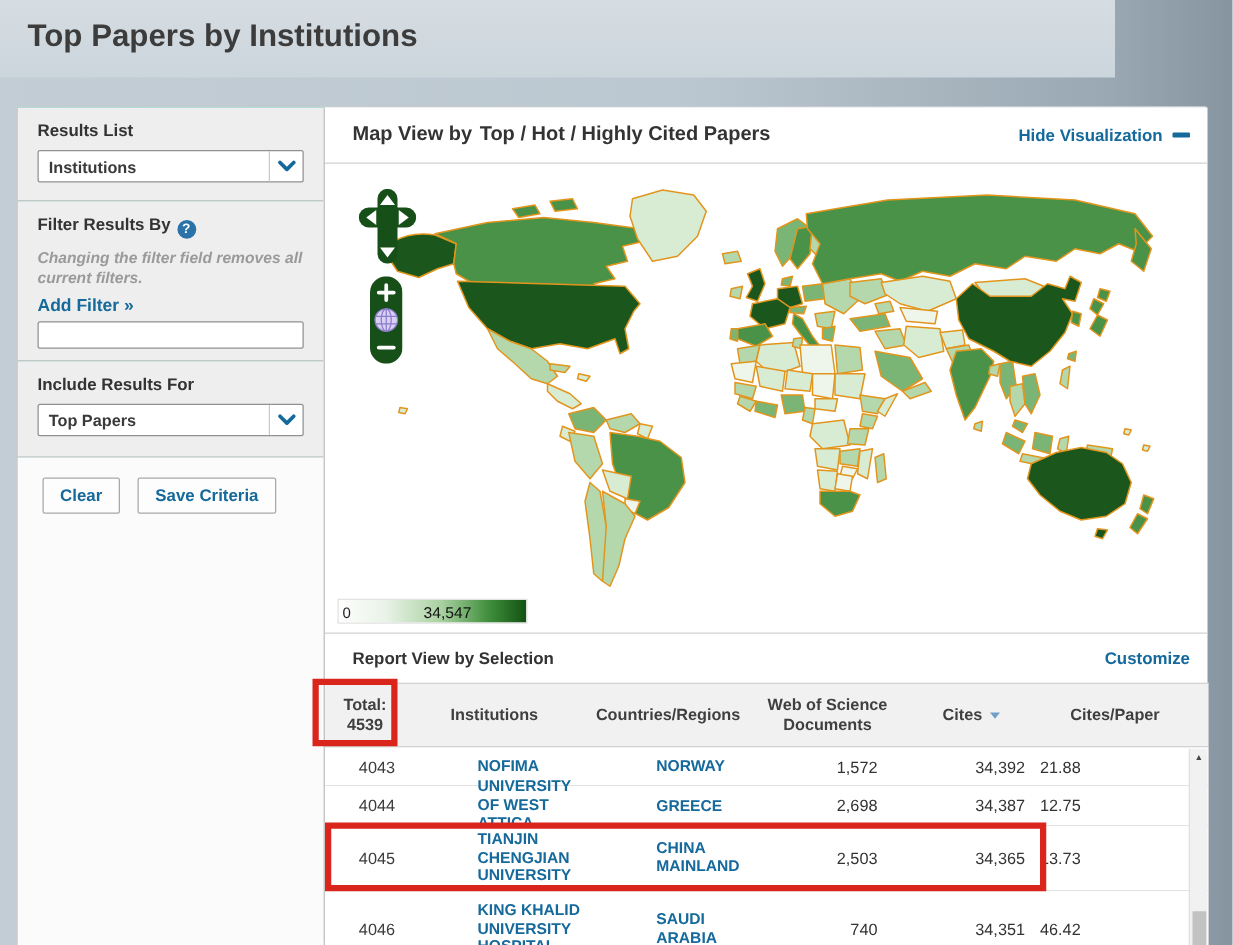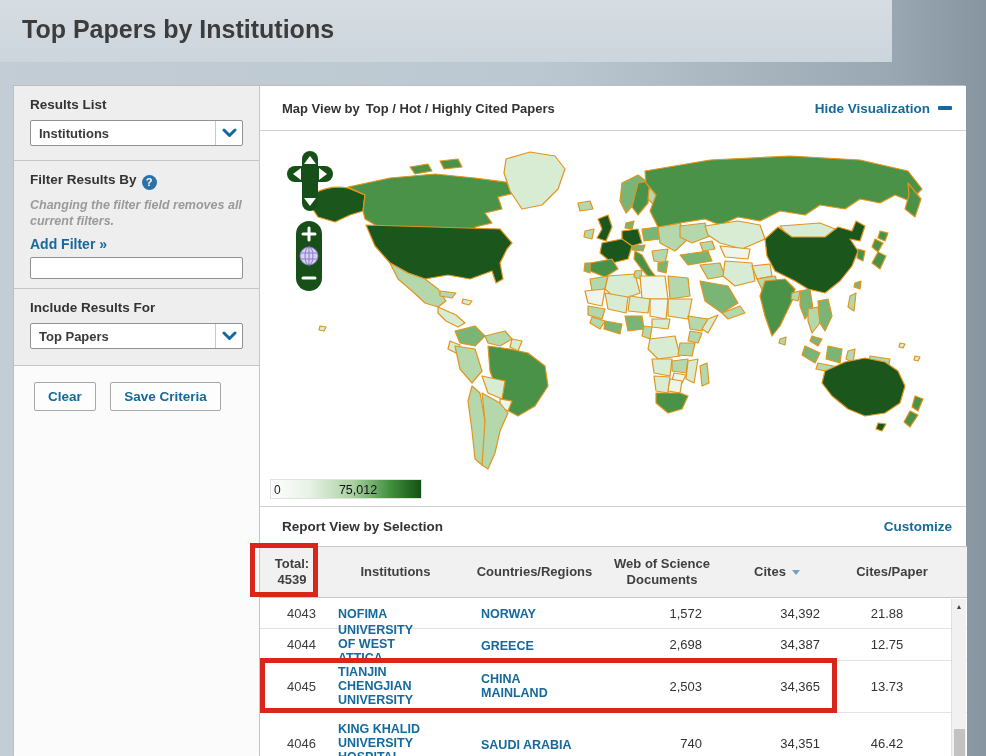--- a/index.html
+++ b/index.html
@@ -48,21 +48,21 @@
     display: inline-block; background: #fdfdfd; border: 1px solid #a8a8a8; border-radius: 2px;
     color: #15699b; font-size: 13.5px; font-weight: bold; padding: 6px 13px; margin-right: 10px; cursor: pointer;
     font-family: "Liberation Sans", sans-serif;
   }
   
   .main { position: absolute; left: 245px; top: 0; width: 707px; height: 100%; background: #fff; border-left: 1px solid #c6c6c6; }
   .map-header {
     height: 45px; border-bottom: 1px solid #d2d2d2; display: flex; align-items: center;
     padding: 0 14px 0 22px;
   }
-  .map-title { font-size: 13px; font-weight: bold; color: #333; }
+  .map-title { font-size: 16px; font-weight: bold; color: #333; }
   .map-title .pfx { margin-right: 6px; }
   .hide-vis { margin-left: auto; display: flex; align-items: center; cursor: pointer; }
   .hide-vis span.lbl { color: #15699b; font-size: 13.5px; font-weight: bold; }
   .minus-bar { width: 14px; height: 4px; background: #15699b; border-radius: 1px; margin-left: 8px; }
   
   .map-area { position: relative; height: 375px; overflow: hidden; }
   .map-svg { position: absolute; left: 0; top: 0; }
   .mapctl { position: absolute; cursor: pointer; }
   .ctl-pan { left: 27px; top: 20px; }
   .ctl-zoom { left: 36px; top: 90px; }
@@ -88,28 +88,28 @@
     height: 52px; background: #f1f1f1; border-top: 1px solid #c9c9c9; border-bottom: 1px solid #c9c9c9;
     display: flex; align-items: center;
   }
   .trow { display: flex; align-items: center; border-bottom: 1px solid #e3e3e3; background: #fff; }
   .r1{height:31px}.r2{height:32px}.r3{height:52px}.r4{height:62px}
   .col-rank{width:64px; text-align:right; padding-right:8px;}
   .col-inst{width:143px; padding-left:14px;}
   .col-country{width:135px; padding-left:14px;}
   .col-docs{width:120px; text-align:right; padding-right:20px;}
   .col-cites{width:110px; text-align:right; padding-right:12px;}
-  .col-cpp{width:120px; text-align:center; padding-right:10px;}
+  .col-cpp{width:120px; text-align:left; padding-right:10px;}
   .thead .hc { font-size: 13px; font-weight: bold; color: #3f3f3f; text-align: center !important; padding: 0; line-height: 1.25; }
   .thead .col-rank { text-align: center; }
   .hc-cites { color: #6f9fcb; display:flex; align-items:center; justify-content:center; cursor:pointer; }
   .sort-tri { width:0; height:0; border-left:4px solid transparent; border-right:4px solid transparent; border-top:5px solid #6f9fcb; margin-left:6px; }
   .cell-num { font-size: 13px; color: #333; }
   .rank-num { font-size: 13px; color: #3c3c3c; }
-  .lnk { color: #15699b; font-weight: bold; font-size: 12.5px; line-height: 1.15; text-transform: uppercase; cursor: pointer; display:inline-block; }
+  .lnk { color: #15699b; font-weight: bold; font-size: 12.5px; line-height: 1.15; text-transform: uppercase; cursor: pointer; display:inline-block;margin-left:44px; }
   .col-inst .lnk { max-width: 92px; }
   .col-country .lnk { max-width: 95px; }
   
   .vscroll { position: absolute; right: 0; top: 513px; width: 15px; height: 158px; background: #f1f1f1; border-left: 1px solid #e0e0e0; }
   .vs-up { height: 15px; text-align: center; font-size: 7px; color: #444; line-height: 15px; cursor: pointer; }
   .vs-thumb { position: absolute; bottom: 0; left: 2px; width: 11px; height: 28px; background: #c2c2c2; cursor: grab; }
   
   .anno { position: absolute; border: 5px solid #da251c; z-index: 60; pointer-events: none; }
   .anno-total { left: 250px; top: 543px; width: 68px; height: 54px; }
   .anno-row { left: 260px; top: 658px; width: 577px; height: 55px; }
@@ -319,21 +319,21 @@
           <ellipse cx="13" cy="35" rx="4" ry="9" fill="none" stroke="#8b7ccc" stroke-width="1"></ellipse>
           <path d="M4.5,32 H21.5 M4.5,38 H21.5 M13,26 V44" stroke="#8b7ccc" stroke-width="1" fill="none"></path>
         </g>
         <g>
           <path d="M7,57 H19" stroke="#fff" stroke-width="3" stroke-linecap="round"></path>
         </g>
       </svg>
 
       <div class="legend">
         <span class="lg-min">0</span>
-        <span class="lg-max">75,012</span>
+        <span class="lg-max">34,547</span>
       </div>
     </div>
 
     <div class="report-header">
       <span class="report-title">Report View by Selection</span>
       <span class="customize">Customize</span>
     </div>
 
     <div class="tbl">
       <div class="thead">

